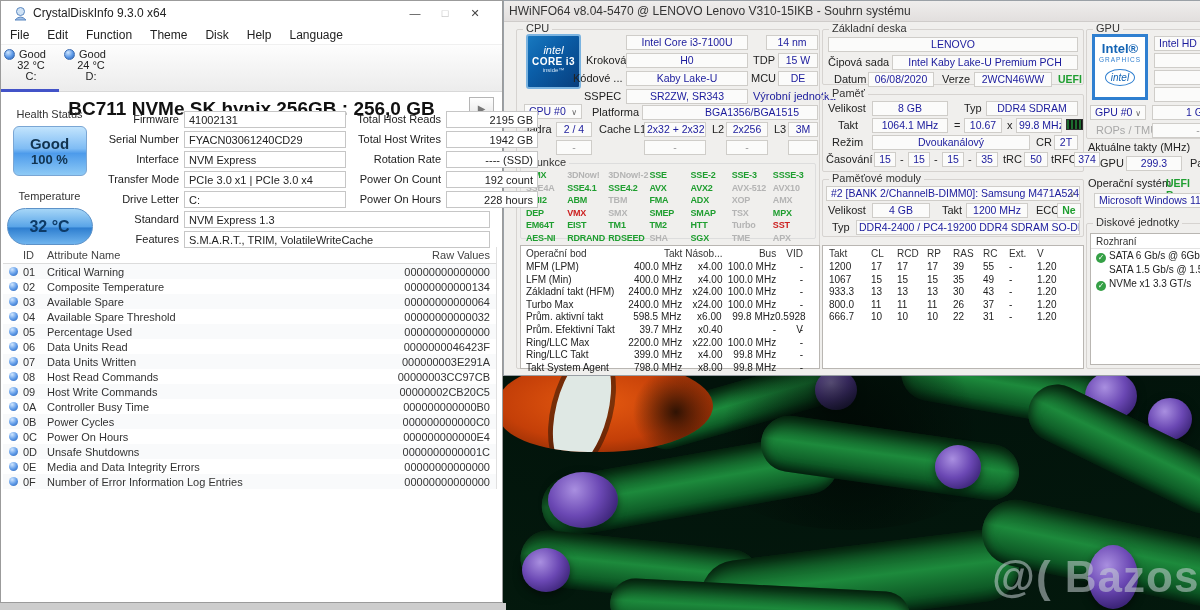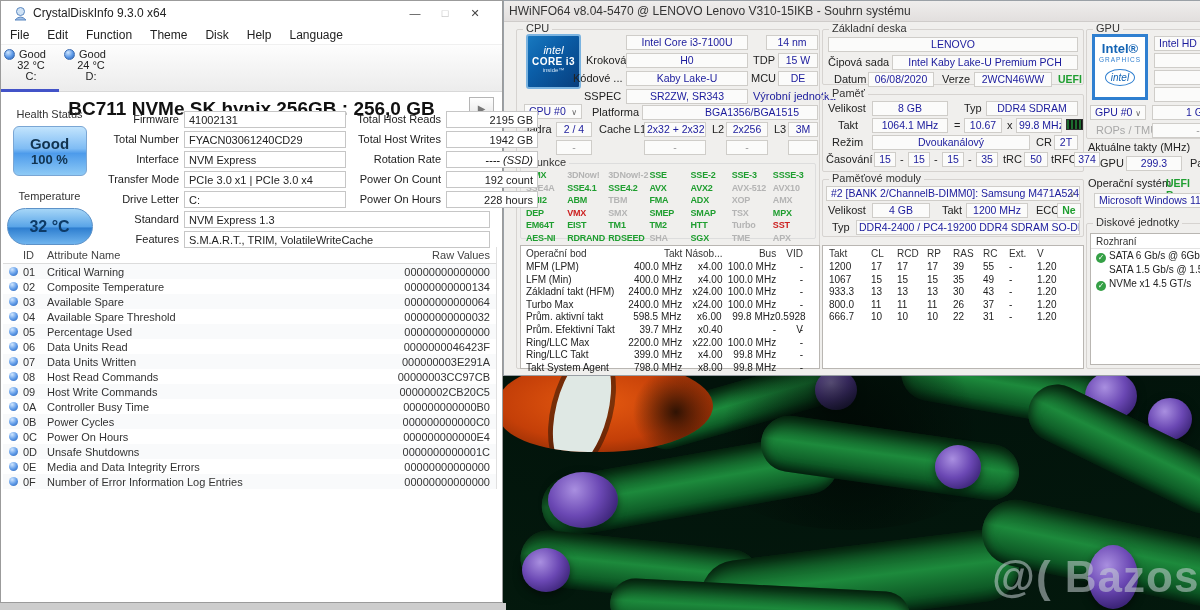--- a/index.html
+++ b/index.html
@@ -210,21 +210,21 @@
   </div>
   <div id="cdi-fields">
     <div style="display:flex;">
       <div class="fcol" style="width:250px;">
 
       <div class="frow">
           <span class="flabel" style="width:84px;">Firmware</span>
           <span class="fbox" style="width:162px;">41002131</span>
         </div>
           <div class="frow">
-          <span class="flabel" style="width:84px;">Total Number</span>
+          <span class="flabel" style="width:84px;">Serial Number</span>
           <span class="fbox" style="width:162px;">FYACN03061240CD29</span>
         </div>
           <div class="frow">
           <span class="flabel" style="width:84px;">Interface</span>
           <span class="fbox" style="width:162px;">NVM Express</span>
         </div>
           <div class="frow">
           <span class="flabel" style="width:84px;">Transfer Mode</span>
           <span class="fbox" style="width:162px;">PCIe 3.0 x1 | PCIe 3.0 x4</span>
         </div>
@@ -238,21 +238,21 @@
       <div class="frow">
           <span class="flabel" style="width:100px;">Total Host Reads</span>
           <span class="fbox" style="width:92px; text-align:right;">2195 GB</span>
         </div>
           <div class="frow">
           <span class="flabel" style="width:100px;">Total Host Writes</span>
           <span class="fbox" style="width:92px; text-align:right;">1942 GB</span>
         </div>
           <div class="frow">
           <span class="flabel" style="width:100px;">Rotation Rate</span>
-          <span class="fbox" style="width:92px; text-align:right;font-style:italic;">---- (SSD)</span>
+          <span class="fbox" style="width:92px; text-align:right;">---- (SSD)</span>
         </div>
           <div class="frow">
           <span class="flabel" style="width:100px;">Power On Count</span>
           <span class="fbox" style="width:92px; text-align:right;">192 count</span>
         </div>
           <div class="frow">
           <span class="flabel" style="width:100px;">Power On Hours</span>
           <span class="fbox" style="width:92px; text-align:right;">228 hours</span>
         </div>
         </div>
@@ -733,18 +733,18 @@
 
     <div class="dlist-row">
         <span class="chk" data-state="yes">✓</span><span>SATA 6 Gb/s @ 6Gb/s</span>
         
       </div>
         <div class="dlist-row">
         <span class="chk none" data-state="no">✓</span><span>SATA 1.5 Gb/s @ 1.5Gb/s</span>
         
       </div>
         <div class="dlist-row">
-        <span class="chk" data-state="yes">✓</span><span>NVMe x1 4.5 GT/s</span>
+        <span class="chk" data-state="yes">✓</span><span>NVMe x1 3.3 GT/s</span>
         
       </div>
       </div>
   </div>
 </div>
 
 </body></html>

